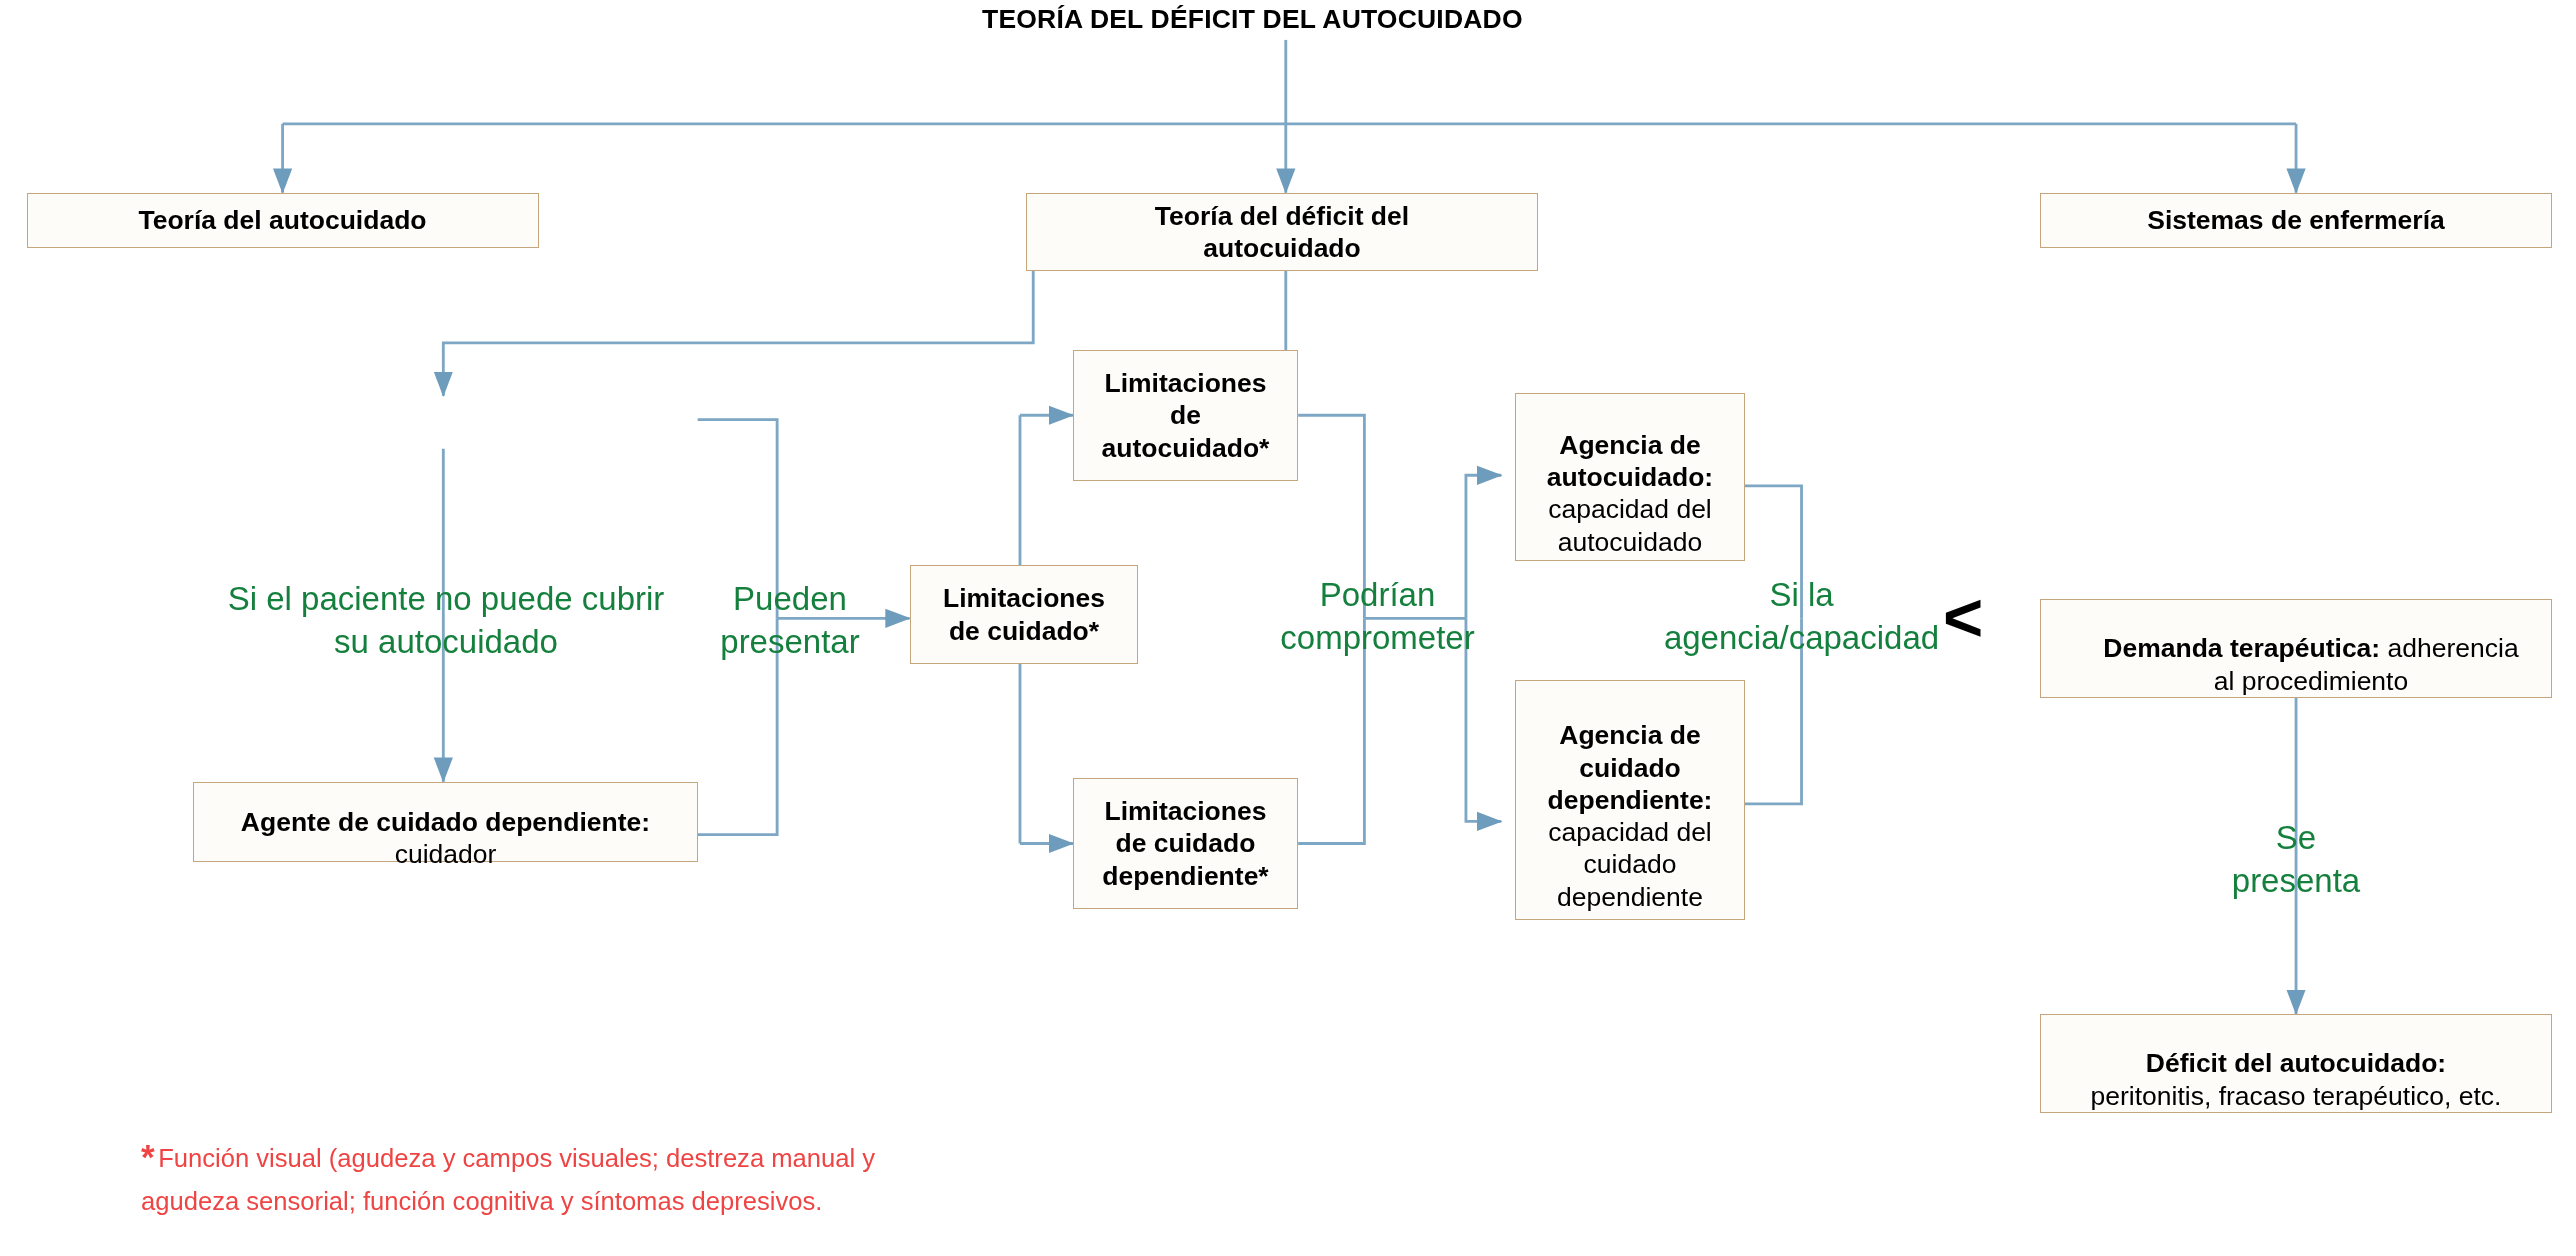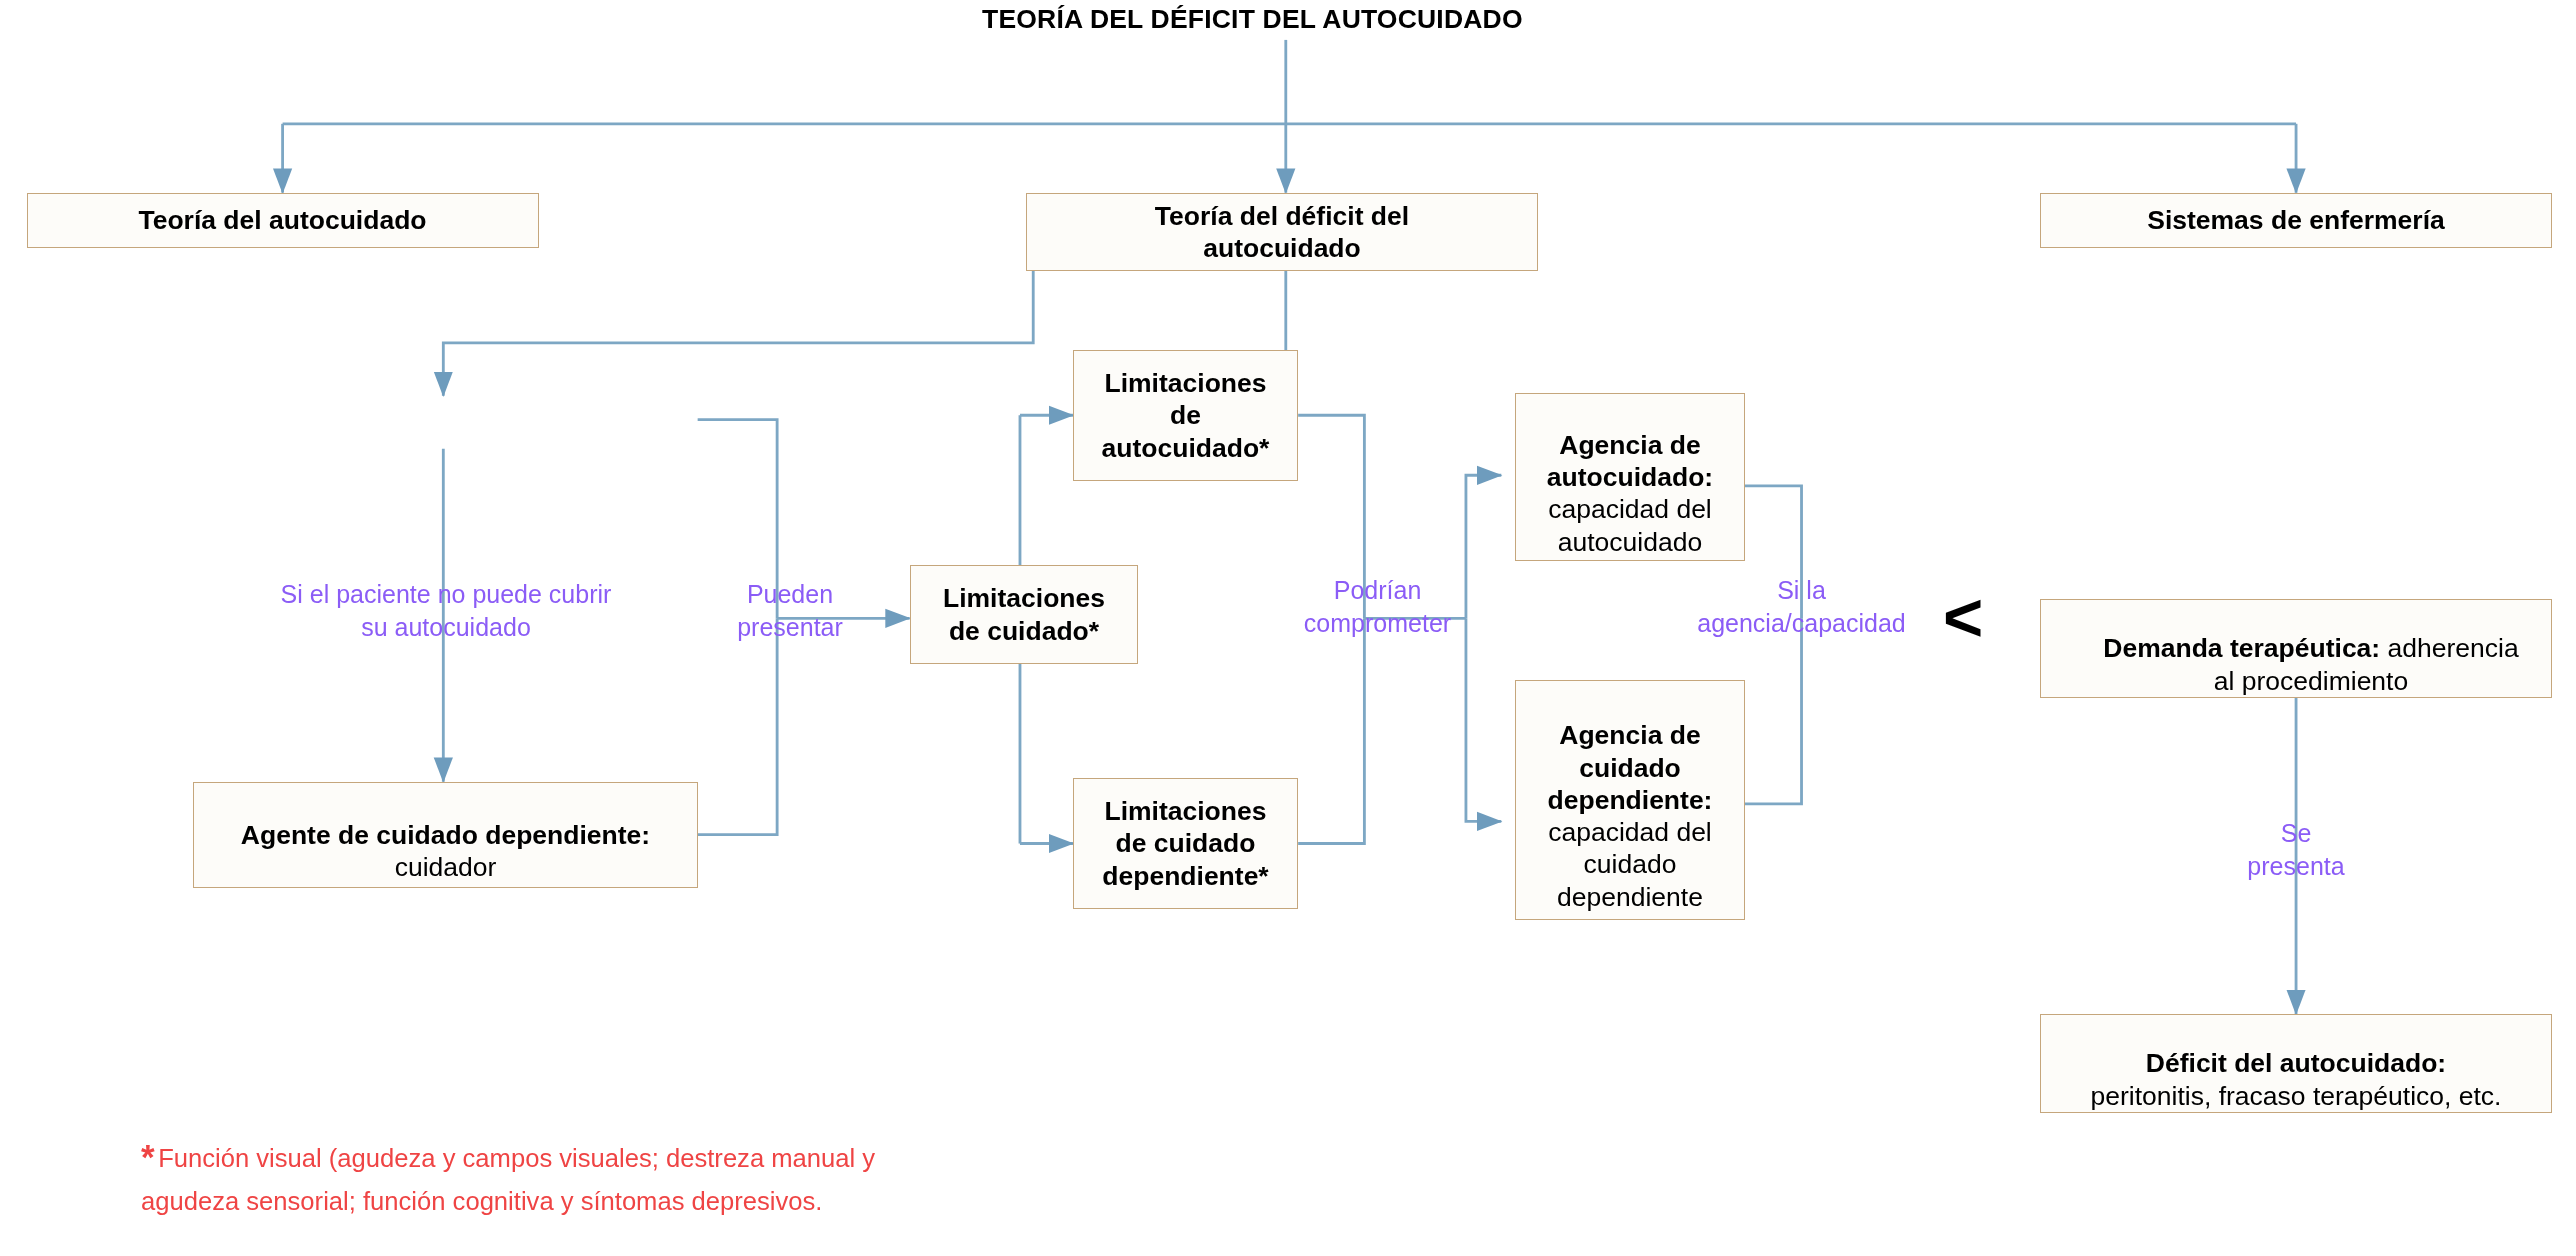--- a/index.html
+++ b/index.html
@@ -43,22 +43,22 @@
     position: absolute;
     font-weight: bold;
     font-size: 26.5px;
     letter-spacing: 0.2px;
     white-space: nowrap;
   }
   .elabel {
     position: absolute;
     text-align: center;
     line-height: 1.3;
-    font-size: 25px;
-    color: #8b5cf6;
+    font-size: 33px;
+    color: #15803d;
     white-space: pre-line;
   }
   .ltsign {
     position: absolute;
     font-weight: bold;
     font-size: 69px;
     line-height: 1;
     color: #000;
     font-family: "Liberation Sans", sans-serif;
   }
@@ -134,21 +134,21 @@
   <div class="node" style="left:1026px; top:193px; width:512px; height:78px; font-size:26.5px; white-space:pre-line;">
     <span class="b">Teoría del déficit del
 autocuidado</span>
   </div>
 
   <div class="node" style="left:2040px; top:193px; width:512px; height:55px; font-size:26.5px;">
     <span class="b">Sistemas de enfermería</span>
   </div>
 
 
-  <div class="node" style="left:193px; top:782px; width:505px; height:106px; font-size:26.5px;">
+  <div class="node" style="left:193px; top:782px; width:505px; height:80px; font-size:26.5px;">
     <span style="white-space:pre-line;">
       <span class="b">Agente de cuidado dependiente:</span><span>
 cuidador</span>
     </span>
   </div>
 
   <div class="node" style="left:1073px; top:350px; width:225px; height:131px; font-size:26.5px; white-space:pre-line;">
     <span class="b">Limitaciones
 de
 autocuidado*</span>

